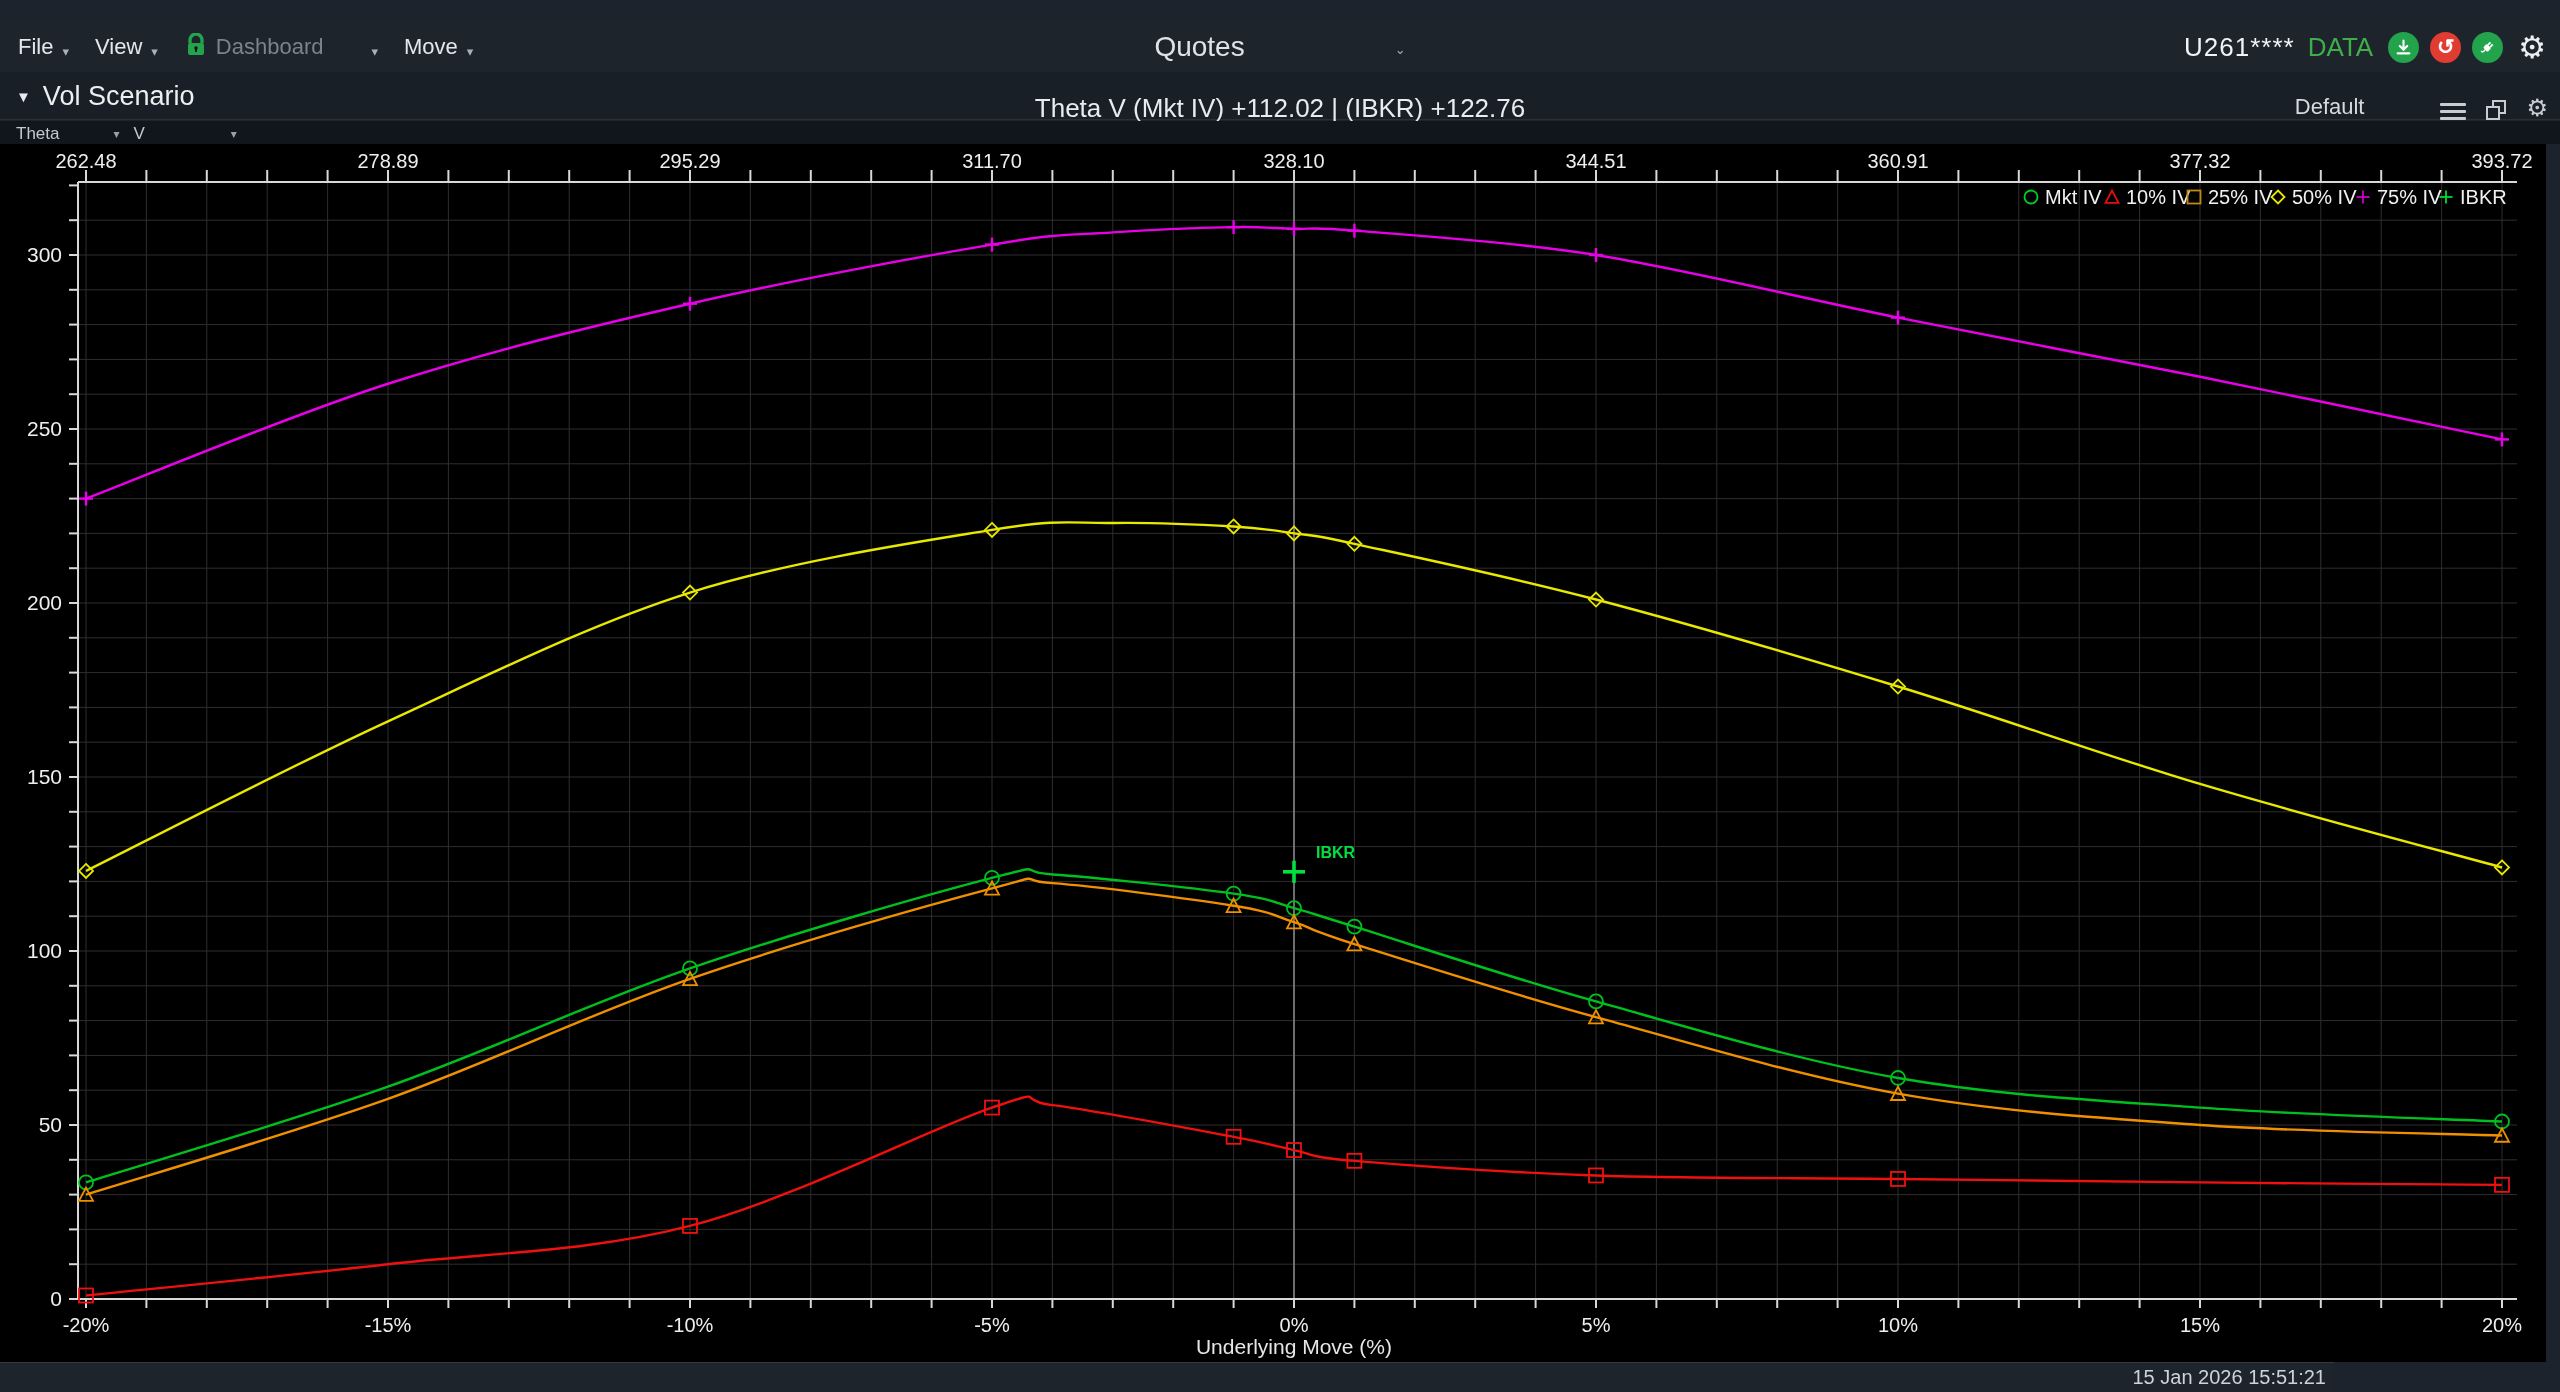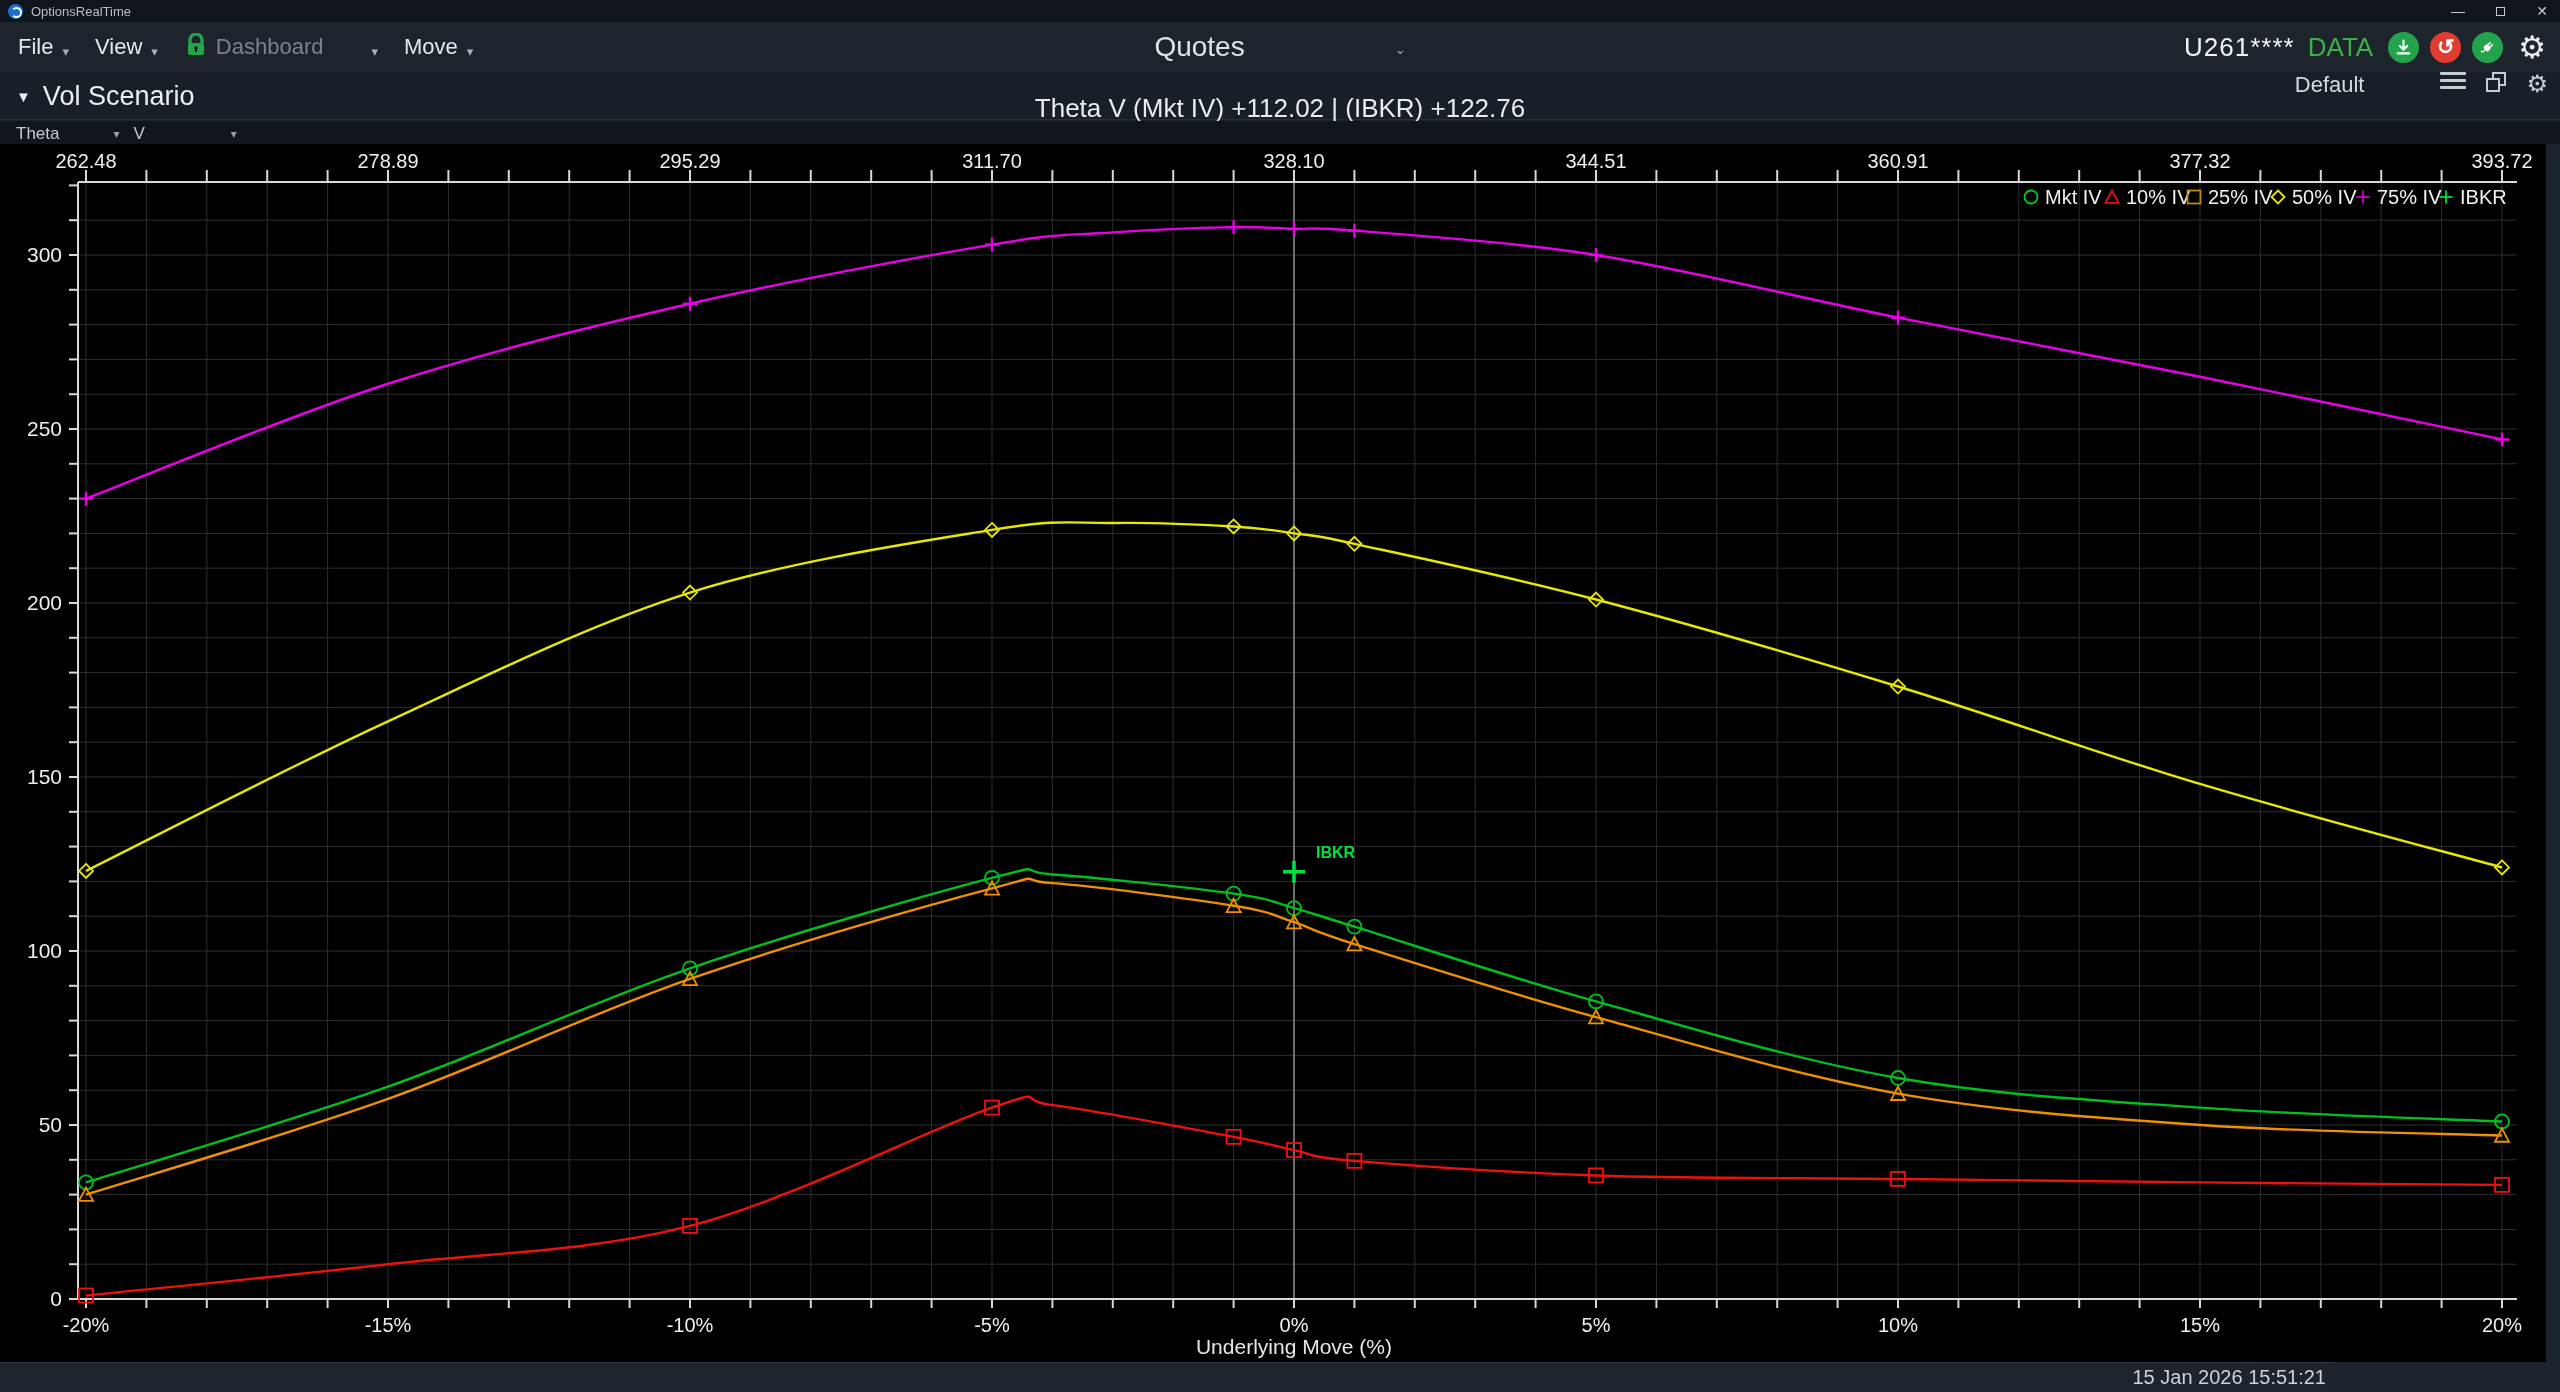--- a/index.html
+++ b/index.html
@@ -43,21 +43,21 @@
 
   
   .volrow { position:absolute; top:72px; left:0; width:2560px; height:48px; background:#191f27;
             border-bottom:1px solid #2a303a; }
   .volleft { position:absolute; left:16px; top:0; height:48px; display:flex; align-items:center; gap:12px; }
   .caret-down { color:#e8ebef; font-size:15px; }
   .voltitle { color:#eceff2; font-size:27px; }
   .volcenter { position:absolute; left:0; right:0; top:12px; height:48px; display:flex;
                align-items:center; justify-content:center; pointer-events:none; }
   .charttitle { color:#e8ebef; font-size:26px; }
-  .volright { position:absolute; right:12px; top:0; height:48px; display:flex; align-items:flex-start; gap:20px; }
+  .volright { position:absolute; right:12px; top:0; height:48px; display:flex; align-items:flex-end; gap:20px; }
   .preset { color:#d6dae0; font-size:22px; margin-right:56px; }
   .hamburger { width:26px; display:flex; flex-direction:column; gap:4px; }
   .hamburger i { display:block; height:3px; background:#c7ccd3; border-radius:1px; }
   .copyicon { position:relative; width:20px; height:20px; }
   .copyicon i { position:absolute; display:block; width:14px; height:14px; border:2px solid #c7ccd3; }
   .copyicon i:first-child { right:0; top:0; }
   .copyicon i:last-child  { left:0; bottom:0; background:#191f27; }
   .gearsmall { color:#c7ccd3; font-size:24px; line-height:1; }
 
   
@@ -75,29 +75,20 @@
   .statusbar { position:absolute; top:1362px; left:0; width:2334px; height:30px; background:#1e242c;
                border-top:1px solid #323845; display:flex; align-items:center;
                justify-content:flex-end; padding-right:8px; }
   .stamp { color:#ced3da; font-size:20px; }
 </style>
 </head>
 <body>
 
 <div class="app">
 
-  <div class="titlebar">
-    <div class="logo"></div>
-    <span class="wtitle">OptionsRealTime</span>
-    <div class="wincontrols">
-      <span class="wc wc-min">—</span>
-      <span class="wc wc-max"><span></span></span>
-      <span class="wc">✕</span>
-    </div>
-  </div>
 
   <div class="menubar">
     <div class="menuleft">
       <span class="menuitem">File</span>
       <span class="chev">▾</span>
       <span class="menuitem">View</span>
       <span class="chev">▾</span>
       <span class="lock">
         <svg width="20" height="24" viewBox="0 0 20 24">
             <path d="M4 10 V7 a6 6 0 0 1 12 0 v3" fill="none" stroke="#23a34c" stroke-width="3.4"></path>

